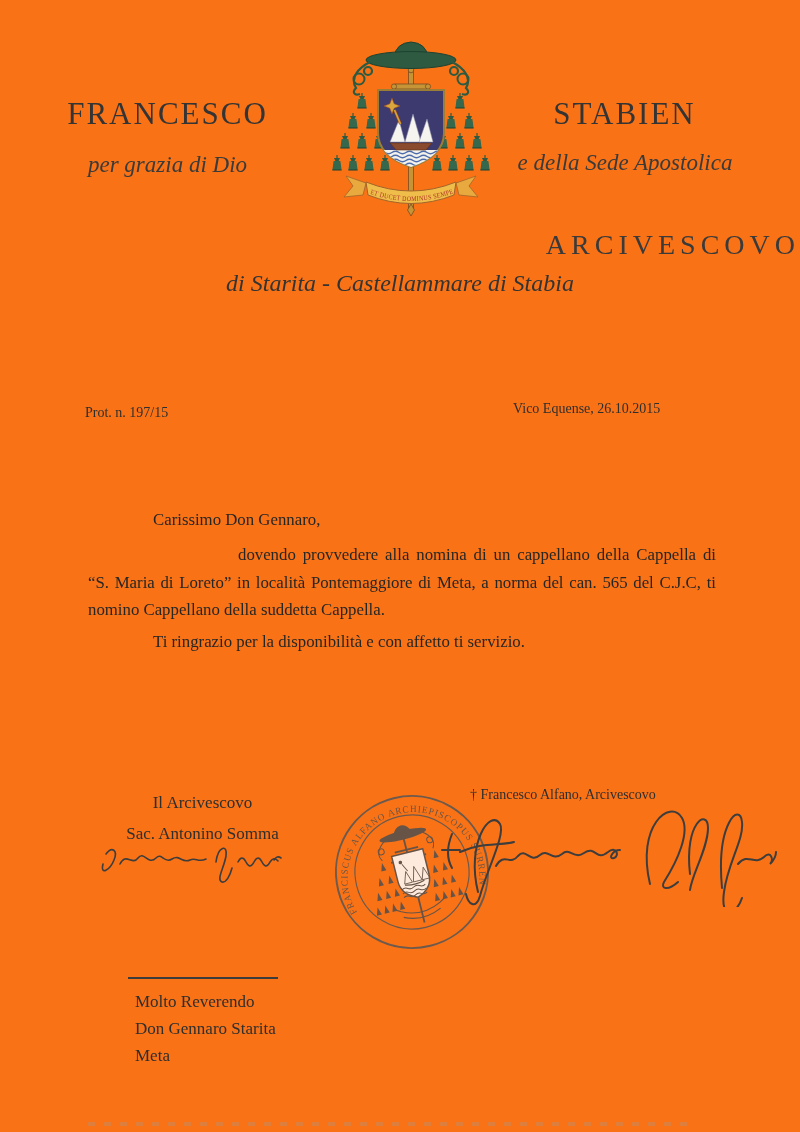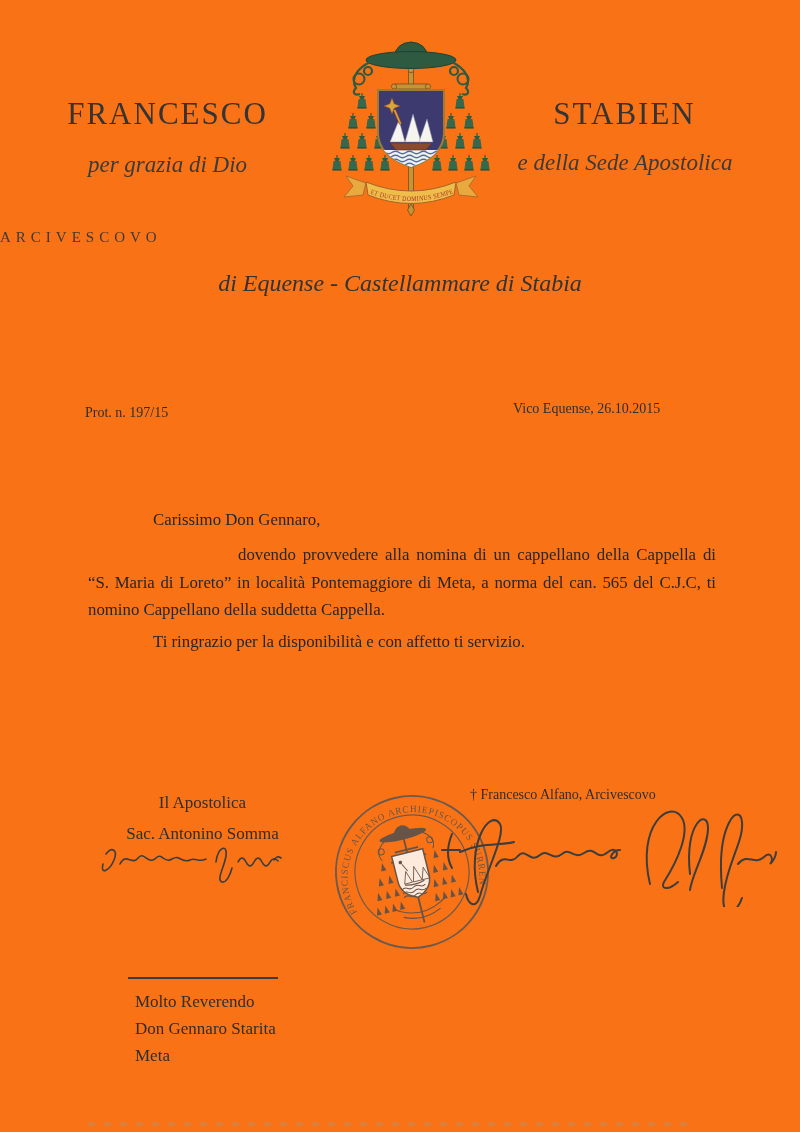--- a/index.html
+++ b/index.html
@@ -6,21 +6,21 @@
   .page{
     position:relative;width:800px;height:1132px;margin:0 auto;
     background:#f97316;overflow:hidden;
     font-family:"Liberation Serif","DejaVu Serif",serif;
     color:#2b2b2b;
   }
   .abs{position:absolute;}
   
   .big-name{font-size:31px;letter-spacing:2px;color:#343434;text-align:center;}
   .tagline{font-size:23px;font-style:italic;color:#3a3a3a;text-align:center;}
-  .title-line{left:0;right:0;top:229px;text-align:left;font-size:15px;letter-spacing:5px;color:#3a3a3a;}
+  .title-line{left:0;right:0;top:229px;text-align:right;font-size:28px;letter-spacing:5px;color:#3a3a3a;}
   .see-line{left:0;right:0;top:270px;text-align:center;font-size:24px;font-style:italic;color:#333;}
   
   .meta-text{font-size:14px;color:#2e2e2e;}
   
   .letter-body{left:88px;top:506px;width:628px;font-size:16.8px;line-height:27.4px;text-align:justify;color:#262626;}
   .letter-body p{margin:0;}
   .letter-body p.salutation{text-indent:65px;margin-bottom:8px;text-align:left;}
   .letter-body p.deep-indent{text-indent:150px;margin-bottom:4px;}
   .letter-body p.std-indent{text-indent:65px;margin-bottom:3px;}
   
@@ -138,32 +138,32 @@
         <path d="M134,153 L154,146 L147,156 L156,167 L137,165 Z" fill="#e8a93e" stroke="#a3642a" stroke-width="0.8"></path>
         <path d="M44,152 Q89,170 134,152 L132,165 Q89,182 46,165 Z" fill="#eebd4a" stroke="#a3642a" stroke-width="1"></path>
         <text font-family="Liberation Serif, serif" font-size="7" fill="#b03325" letter-spacing="0.4">
           <textPath href="#mottoPath" startOffset="2" textLength="90" lengthAdjust="spacingAndGlyphs">ET DUCET DOMINUS SEMPER</textPath>
         </text>
       </g>
     </svg>
   </div>
 
   <div class="abs title-line">ARCIVESCOVO</div>
-  <div class="abs see-line">di Equense - Castellammare di Stabia</div>
+  <div class="abs see-line">di Starita - Castellammare di Stabia</div>
 
   <div class="abs meta-text" style="left:85px;top:405px;">Prot. n. 197/15</div>
   <div class="abs meta-text" style="left:513px;top:401px;">Vico Equense, 26.10.2015</div>
 
   <div class="abs letter-body">
     <p class="salutation">Carissimo Don Gennaro,</p>
     <p class="deep-indent">dovendo provvedere alla nomina di un cappellano della Cappella di “S. Maria di Loreto” in località Pontemaggiore di Meta, a norma del can. 565 del C.J.C, ti nomino Cappellano della suddetta Cappella.</p>
     <p class="std-indent">Ti ringrazio per la disponibilità e con affetto ti servizio.</p>
   </div>
 
-  <div class="abs sig-label" style="left:120px;top:793px;width:165px;">Il Apostolica</div>
+  <div class="abs sig-label" style="left:120px;top:793px;width:165px;">Il Arcivescovo</div>
   <div class="abs sig-label" style="left:110px;top:824px;width:185px;">Sac. Antonino Somma</div>
   <div class="abs" style="left:98px;top:836px;width:195px;height:50px;">
     <svg width="195" height="50" viewBox="0 0 195 50">
       <g fill="none" stroke="#3d3d3d" stroke-width="1.6" stroke-linecap="round">
         <path d="M8,18 C14,10 20,14 16,24 C12,34 2,40 5,28"></path>
         <path d="M22,28 C28,16 34,30 40,22 C46,14 50,30 58,22 C64,16 66,28 74,23 C82,18 84,28 92,24 C98,21 100,27 108,23"></path>
         <path d="M118,26 C120,10 130,8 128,20 C126,32 118,44 124,46 C128,47 132,40 134,32"></path>
         <path d="M140,26 q4,-8 8,0 q4,8 8,0 q4,-8 8,0 q4,8 8,0 q4,-6 8,-1"></path>
         <path d="M176,24 q3,-5 7,-2"></path>
       </g>

